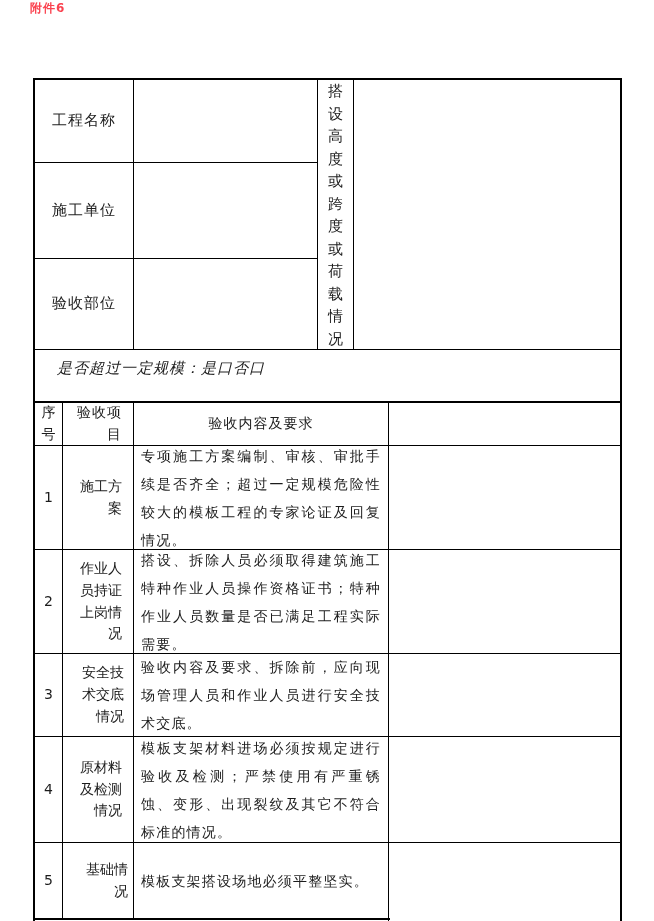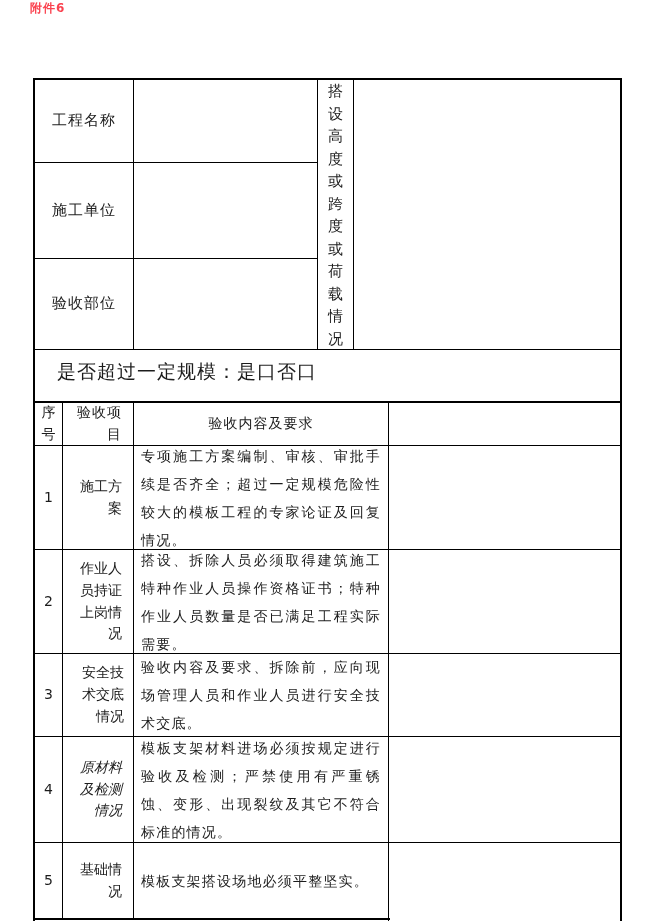--- a/index.html
+++ b/index.html
@@ -19,21 +19,21 @@
   .hline,.vline{position:absolute;background:#000;}
   .cell{position:absolute;display:flex;align-items:center;justify-content:center;
         box-sizing:border-box;font-size:14px;line-height:1.55;}
   .lbl{font-size:15px;letter-spacing:1px;}
   .fill{}
   .vertical{
     white-space:pre-line;text-align:center;font-size:15px;line-height:22.5px;
     align-items:flex-start;padding-top:2px;
   }
   .scale-row{justify-content:flex-start;align-items:flex-start;
-             padding:7px 0 0 22px;font-size:19px;letter-spacing:1px;}
+             padding:7px 0 0 22px;font-size:15px;letter-spacing:1px;font-style:italic;}
   .hdr{font-size:14px;letter-spacing:1px;text-align:center;}
   .wrap-narrow{display:block;max-width:48px;margin:0 auto;text-align:right;
                align-self:center;}
   .content{justify-content:flex-start;text-align:justify;padding:0 7px;
            letter-spacing:1.2px;line-height:28px;}
   .content .txt{width:100%;}
   .num{font-size:14px;}
 </style>
 </head>
 <body>
@@ -121,30 +121,30 @@
     <div class="cell num" style="left:2px;top:576px;width:27px;height:82px;">3</div>
     <div class="cell" style="left:32px;top:576px;width:70px;height:82px;">
       <span class="wrap-narrow">安全技术交底情况</span>
     </div>
     <div class="cell content" style="left:101px;top:576px;width:254px;height:82px;">
       <span class="txt">验收内容及要求、拆除前，应向现场管理人员和作业人员进行安全技术交底。</span>
     </div>
     <div class="cell fill" style="left:356px;top:576px;width:231px;height:82px;"></div>
 
     <div class="cell num" style="left:2px;top:659px;width:27px;height:105px;">4</div>
-    <div class="cell" style="left:30px;top:659px;width:70px;height:105px;font-style:italic;">
+    <div class="cell" style="left:30px;top:659px;width:70px;height:105px;">
       <span class="wrap-narrow">原材料及检测情况</span>
     </div>
     <div class="cell content" style="left:101px;top:659px;width:254px;height:105px;">
       <span class="txt">模板支架材料进场必须按规定进行验收及检测；严禁使用有严重锈蚀、变形、出现裂纹及其它不符合标准的情况。</span>
     </div>
     <div class="cell fill" style="left:356px;top:659px;width:231px;height:105px;"></div>
 
     <div class="cell num" style="left:2px;top:765px;width:27px;height:75px;">5</div>
-    <div class="cell" style="left:30px;top:765px;width:70px;height:75px;">
+    <div class="cell" style="left:36px;top:765px;width:70px;height:75px;">
       <span class="wrap-narrow">基础情况</span>
     </div>
     <div class="cell content" style="left:101px;top:765px;width:254px;height:75px;">
       <span class="txt">模板支架搭设场地必须平整坚实。</span>
     </div>
     <div class="cell fill" style="left:356px;top:765px;width:231px;height:78px;"></div>
 
   </div>
 </div>
 

